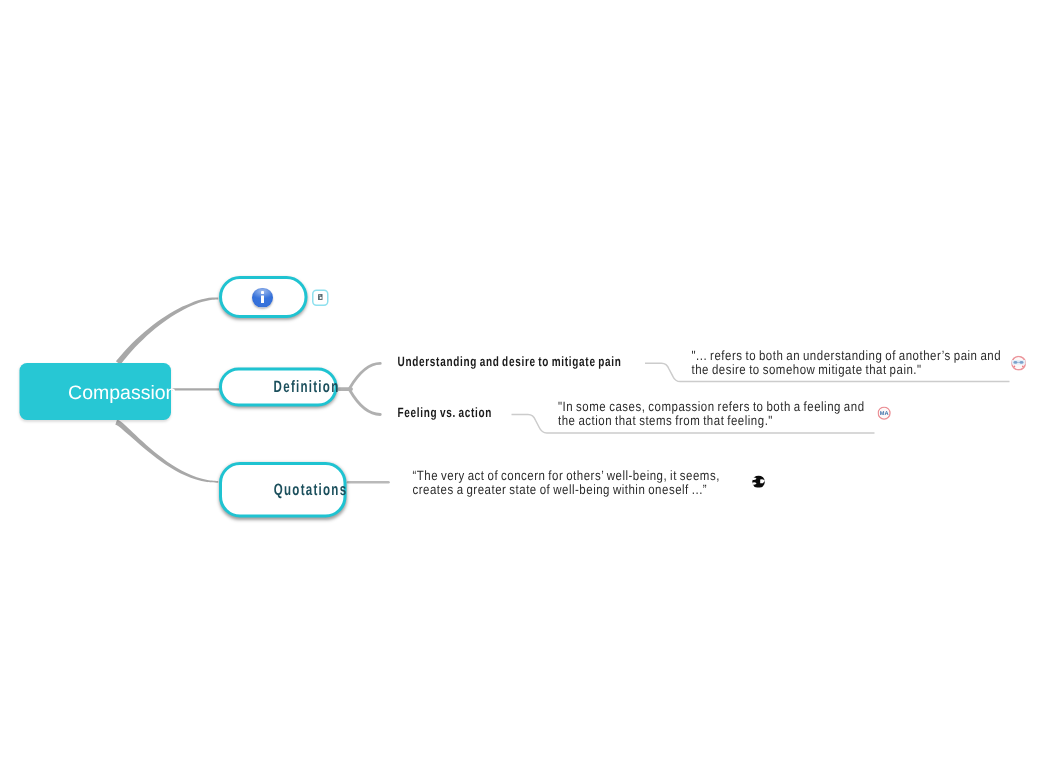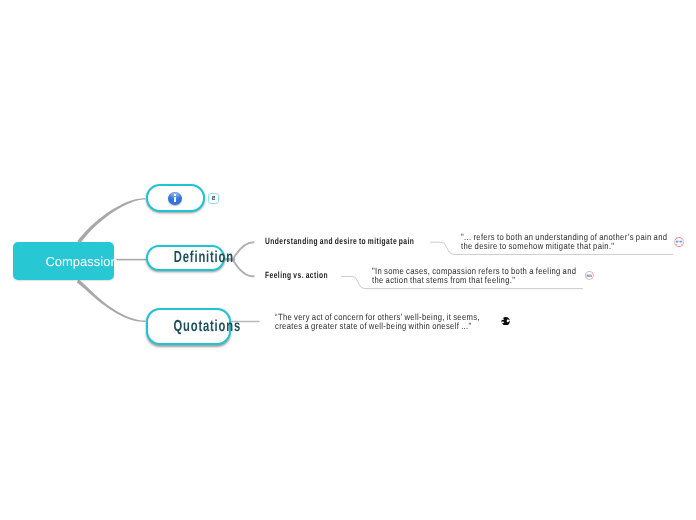--- a/index.html
+++ b/index.html
@@ -9,21 +9,21 @@
   #canvas{position:relative;width:696px;height:520px;background:#fff;}
   svg.links{position:absolute;left:0;top:0;width:696px;height:520px;overflow:visible;}
 
   .node{position:absolute;box-sizing:border-box;display:flex;align-items:center;justify-content:center;padding-left:36px;}
 
   .root{left:13px;top:242px;width:101px;height:38px;background:#27c7d4;border-radius:5px;
         color:#ffffff;font-size:13px;letter-spacing:0px;
         box-shadow:0 1px 1.6px rgba(0,0,0,0.13);}
 
   .child{background:#ffffff;border:2.2px solid #1fc3d1;border-radius:14px;
-         color:#1b4f5c;font-size:16px;font-weight:bold;letter-spacing:1.2px;
+         color:#1b4f5c;font-size:11px;font-weight:bold;letter-spacing:1.2px;
          box-shadow:0 1.2px 2.2px rgba(0,0,0,0.38);}
   .child > span:not(.info-circle){display:inline-block;transform:scaleX(.70);transform-origin:center;margin-left:1.2px;}
 
   .n-info{left:145.5px;top:184px;width:59.5px;height:28px;border-radius:14px;}
   .n-def{left:145.8px;top:245.3px;width:79.2px;height:25.5px;}
   .n-quo{left:145.8px;top:308.3px;width:85px;height:37px;}
 
   .info-circle{position:absolute;left:20.3px;top:5.6px;width:13.8px;height:13.8px;border-radius:50%;
       background:
         radial-gradient(ellipse 78% 48% at 50% 16%, rgba(255,255,255,.50) 0%, rgba(255,255,255,.10) 62%, rgba(255,255,255,0) 78%),

